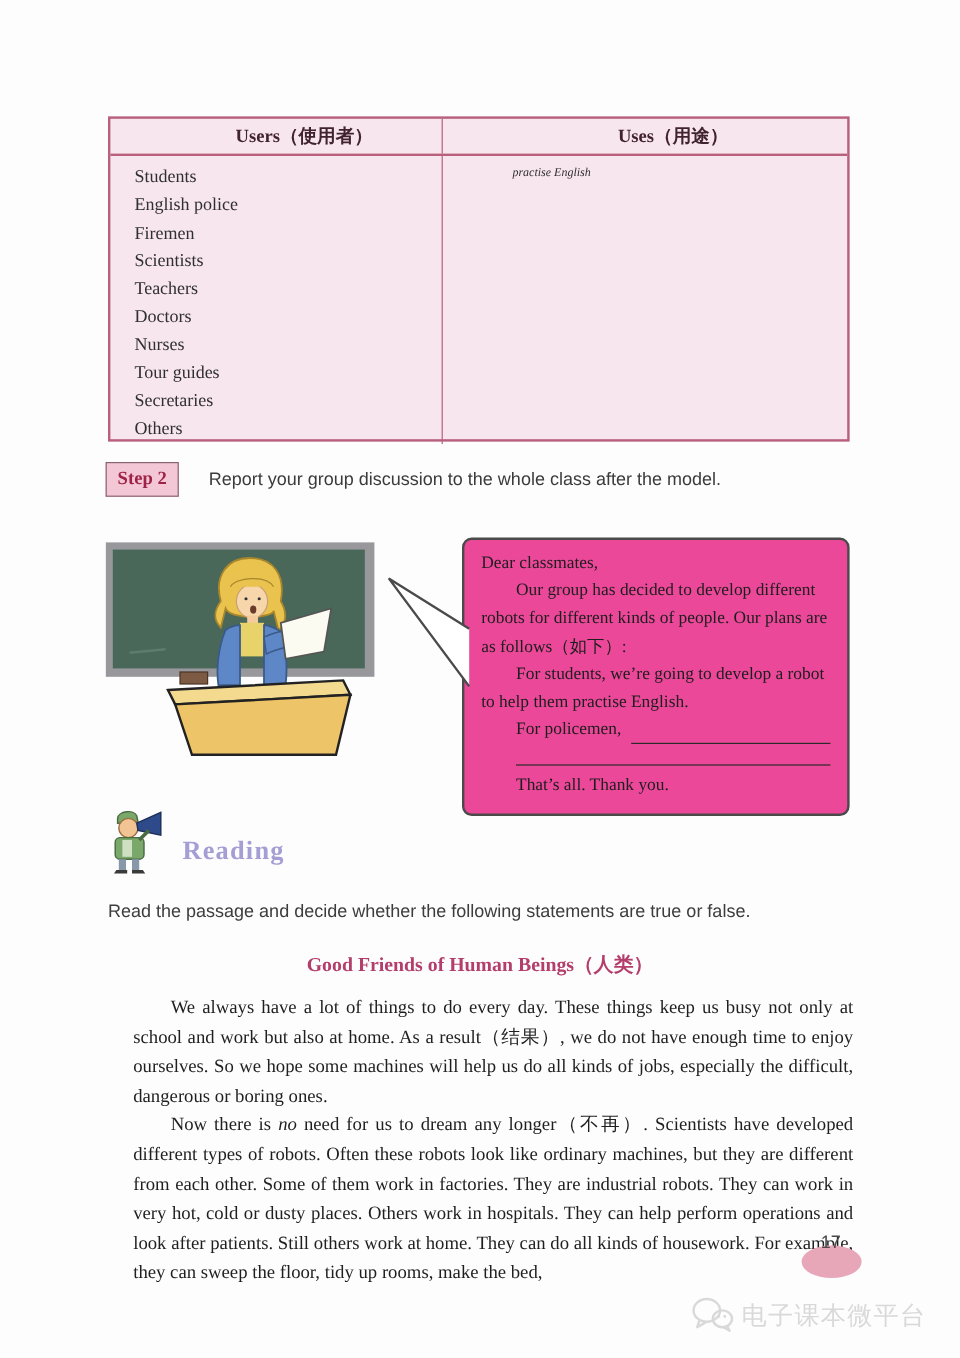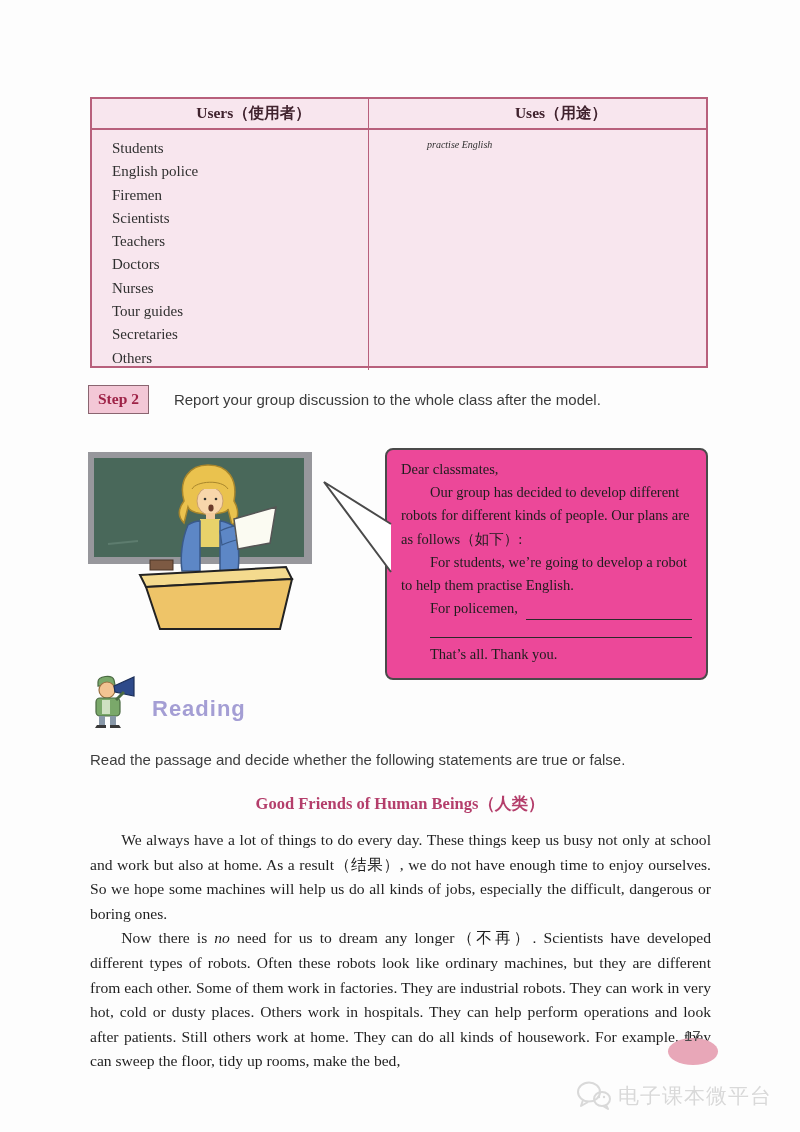--- a/index.html
+++ b/index.html
@@ -127,21 +127,21 @@
   
   .reading-head {
     position: absolute;
     left: 88px; top: 672px;
     display: flex;
     align-items: flex-end;
   }
   .reading-icon { width: 50px; height: 58px; }
   .reading-title {
     margin: 0 0 8px 14px;
-    font-family: Liberation Sans, sans-serif;
+    font-family: Liberation Serif, serif;
     font-weight: bold;
     font-size: 22px;
     letter-spacing: 1px;
     color: #a49ed4;
   }
   .instruction {
     position: absolute;
     left: 90px; top: 751px;
     width: 630px;
     font-family: "Liberation Sans", sans-serif;
@@ -160,21 +160,21 @@
   }
   .passage {
     position: absolute;
     left: 90px; top: 828px;
     width: 621px;
     font-size: 15.6px;
     line-height: 24.6px;
     text-align: justify;
     color: #1f1f1f;
   }
-  .passage p { text-indent: 2em; }
+  .passage p { text-indent: 2em; margin-left: 21px; }
   .passage .it { font-style: italic; }
 
   
   .page-oval {
     position: absolute;
     left: 668px; top: 1038px;
     width: 50px; height: 27px;
     background: #e8a7b8;
     border-radius: 50%;
   }

